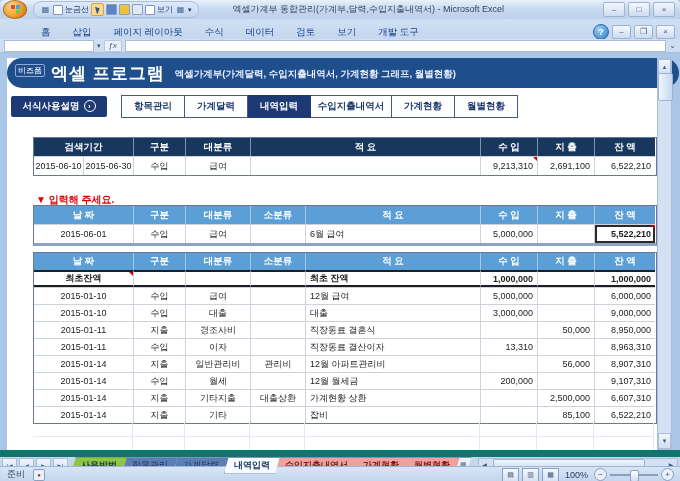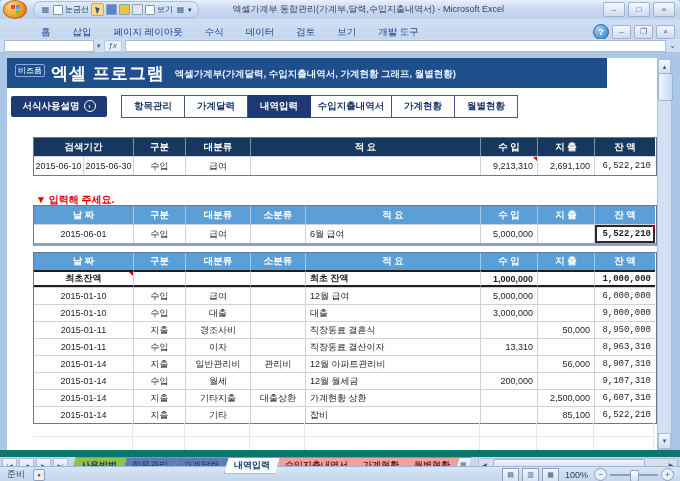--- a/index.html
+++ b/index.html
@@ -41,22 +41,22 @@
     display:flex;align-items:center;gap:3px;border-bottom:1px solid #aebfd9;}
   #namebox{width:88px;height:10px;background:#fff;border:1px solid #a8bcd8;margin-left:4px;}
   .nbdrop{font-size:7px;color:#44597c;}
   #fxlab{font-size:8px;font-style:italic;color:#44597c;background:#e9f1fb;border:1px solid #b6c8e0;
     width:16px;height:10px;display:flex;align-items:center;justify-content:center;border-radius:2px;}
   #finput{flex:1;height:10px;background:#fff;border:1px solid #a8bcd8;}
   #fchev{font-size:8px;color:#44597c;margin-right:4px;}
   
   #content{position:absolute;left:0;top:58px;width:680px;height:392px;background:#aac7e8;}
   #sheetwhite{position:absolute;left:7px;top:0;width:650px;height:392px;background:#ffffff;}
-  #band{position:absolute;left:7px;top:0;width:600px;height:30px;background:var(--header-band);
-    display:flex;align-items:center;color:#fff;}
+  #band{position:absolute;left:7px;top:0;width:672px;height:30px;background:var(--header-band);
+    display:flex;align-items:center;color:#fff;border-radius:15px;}
   .logo{font-size:8px;border:1px solid #8fa7d9;padding:0 2px;margin:0 6px 6px 8px;border-radius:2px;}
   .bigtitle{font-size:17px;font-weight:bold;letter-spacing:1px;}
   .subtitle{font-size:9.5px;margin-left:10px;margin-top:3px;font-weight:bold;color:#e8eefb;}
   #navrow{position:absolute;left:7px;top:36px;width:649px;height:24px;display:flex;align-items:center;}
   #guidebtn{margin-left:4px;width:96px;height:21px;background:var(--accent-navy);color:#fff;
     font-size:9.5px;font-weight:bold;display:flex;align-items:center;justify-content:center;gap:4px;border-radius:2px;}
   #guidebtn .circ{width:10px;height:10px;border:1px solid #fff;border-radius:50%;font-size:7px;
     display:flex;align-items:center;justify-content:center;}
   #menubtns{display:flex;margin-left:14px;}
   .mbtn{height:21px;border:1px solid #44598a;border-left:none;background:#fff;color:#1e3a6e;
@@ -72,21 +72,21 @@
   .srow {grid-template-columns:50px 50px 52px 65px 230px 57px 57px 60px;height:19px;}
   .erow {grid-template-columns:100px 52px 65px 55px 175px 57px 57px 60px;}
   .h18{height:18px;} .h19{height:19px;} .h17{height:17px;}
   .hcell{display:flex;align-items:center;justify-content:center;font-size:9.5px;font-weight:bold;color:#fff;
     border-right:1px solid rgba(255,255,255,.45);}
   .hcell:last-child{border-right:none;}
   .navyhead .hcell{background:var(--search-header);}
   .bluehead .hcell{background:var(--table-header-blue);}
   .cell{position:relative;display:flex;align-items:center;font-size:9px;color:#1c1c1c;
     border-right:1px solid #cdd3dc;border-top:1px solid #cdd3dc;padding:0 4px;background:#fff;}
-  .cell:last-child{border-right:none;font-family:Liberation Mono, monospace;}
+  .cell:last-child{border-right:none;}
   .c{justify-content:center;padding:0 1px;} .r{justify-content:flex-end;} .l{justify-content:flex-start;}
   .nmark::after{content:'';position:absolute;top:0;right:0;border-top:4px solid #d40000;border-left:4px solid transparent;}
   .balcell{font-weight:bold;box-shadow:inset 0 0 0 2px #2a2a2a;}
   .prompt{position:absolute;left:36px;font-size:10px;font-weight:bold;color:var(--prompt-red);}
   #entrytbl{border-bottom:3px solid #8fa3bd;}
   .lrow.first .cell{font-weight:bold;border-top:2px solid #1f1f1f;border-bottom:2px solid #1f1f1f;}
   #emptygrid{position:absolute;left:33px;width:622px;}
   #emptygrid .ecell{border-right:1px solid #e3e9f2;border-bottom:1px solid #e3e9f2;height:13px;}
   
   #vscroll{position:absolute;right:8px;top:0;width:15px;height:392px;background:#d3e1f3;border:1px solid #aabfdd;box-sizing:border-box;}

